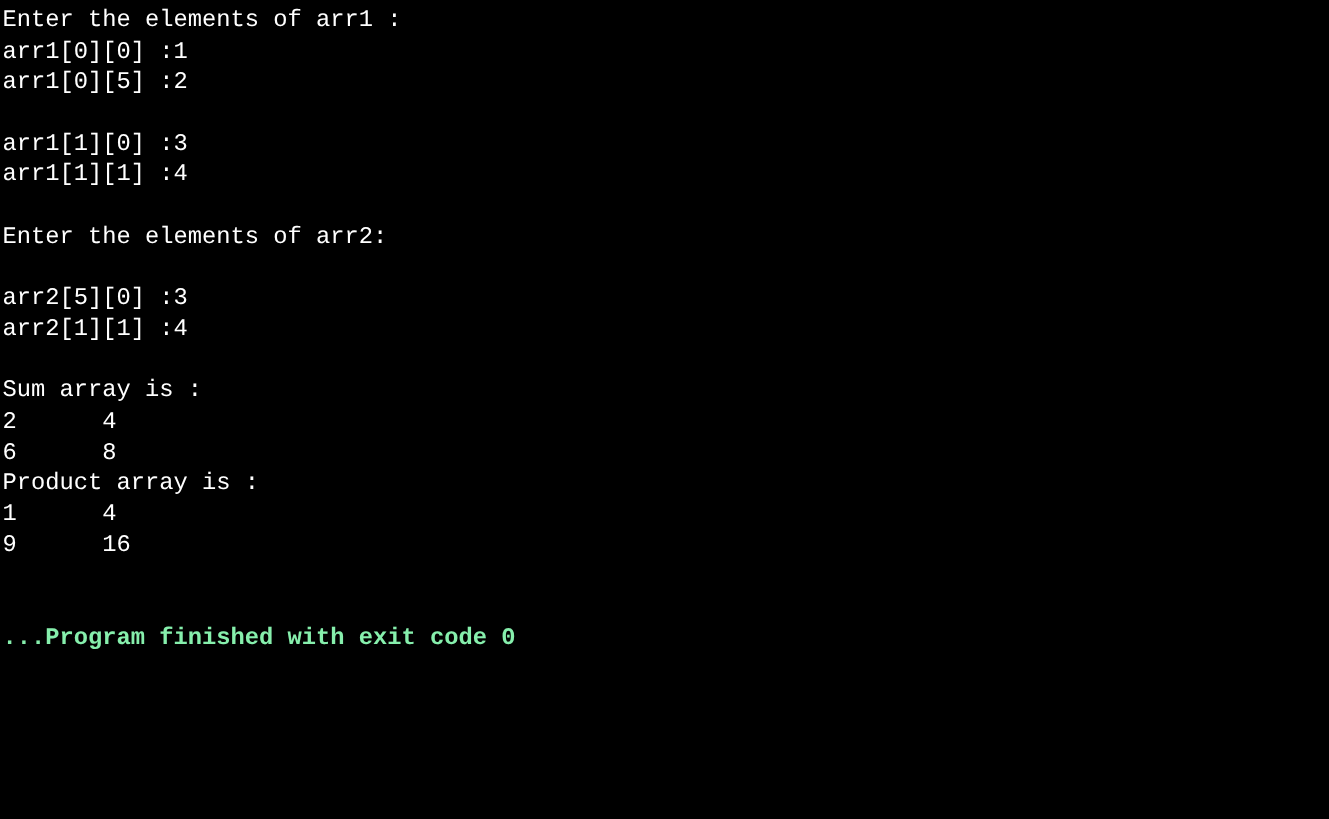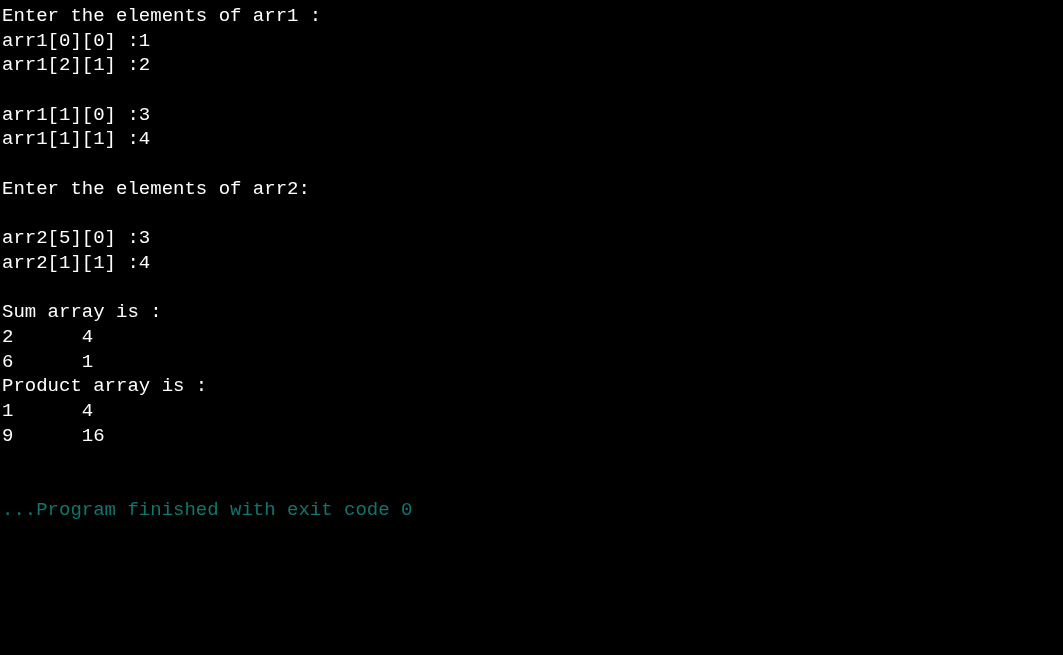--- a/index.html
+++ b/index.html
@@ -16,50 +16,50 @@
       line-height: 1.3;
       width: 1063px;
       height: 655px;
       overflow: hidden;
     }
     .line {
       white-space: pre;
       min-height: 1.3em;
     }
     .green {
-      color: #0f766e;
-      font-weight: normal;
+      color: #86efac;
+      font-weight: bold;
     }
     .cursor {
       display: inline-block;
       width: 10px;
       height: 19px;
       border: 1px solid #ffffff;
       vertical-align: text-bottom;
       margin-left: -2px;
     }
   </style>
 </head>
 <body>
 
 <div>
   <div class="line">Enter the elements of arr1 :</div>
   <div class="line">arr1[0][0] :1</div>
-  <div class="line">arr1[2][1] :2</div>
+  <div class="line">arr1[0][5] :2</div>
   <div class="line"></div>
   <div class="line">arr1[1][0] :3</div>
   <div class="line">arr1[1][1] :4</div>
   <div class="line"></div>
   <div class="line">Enter the elements of arr2:</div>
   <div class="line"></div>
   <div class="line">arr2[5][0] :3</div>
   <div class="line">arr2[1][1] :4</div>
   <div class="line"></div>
   <div class="line">Sum array is :</div>
   <div class="line">2      4</div>
-  <div class="line">6      1</div>
+  <div class="line">6      8</div>
   <div class="line">Product array is :</div>
   <div class="line">1      4</div>
   <div class="line">9      16</div>
   <div class="line"></div>
   <div class="line"></div>
   <div class="line green">...Program finished with exit code 0</div>
 </div>
 
 </body></html>

